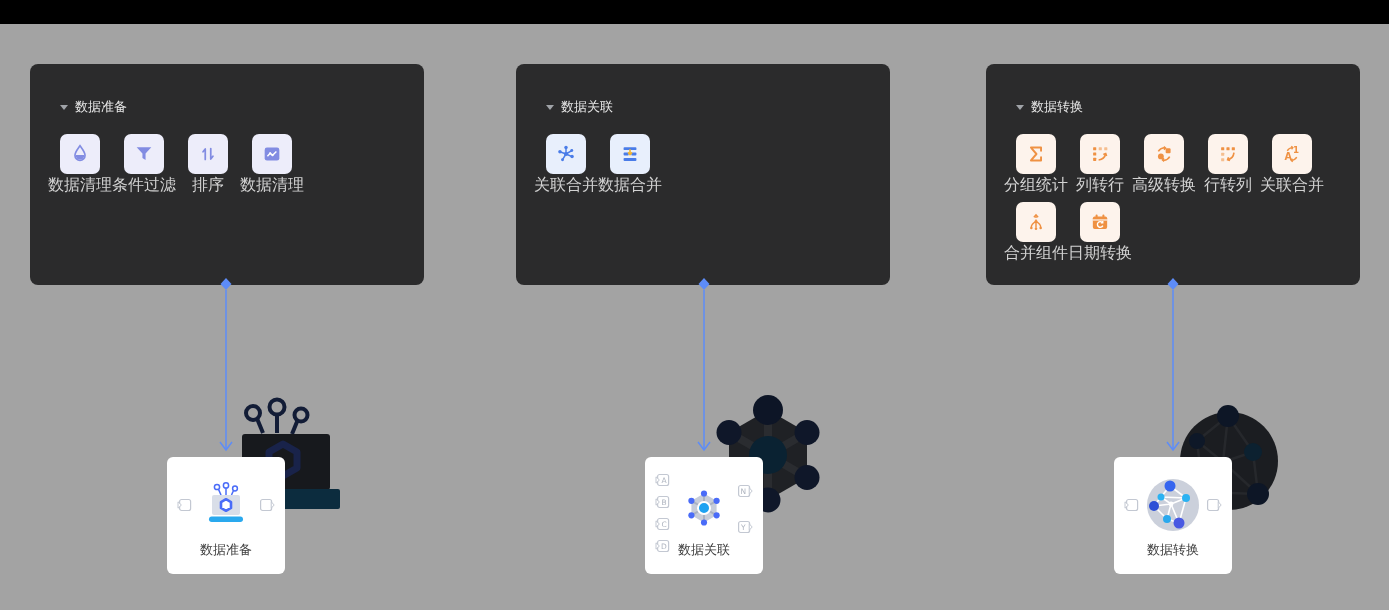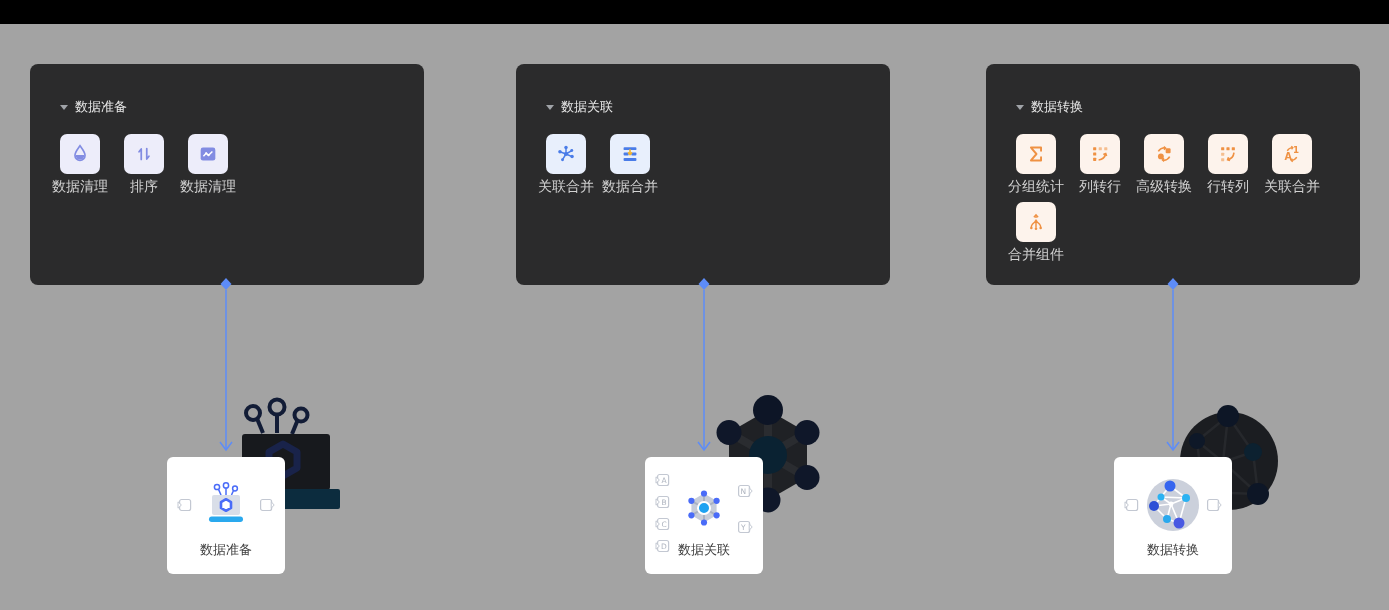--- a/index.html
+++ b/index.html
@@ -13,21 +13,21 @@
   .panel-1{left:516px;width:374px;}
   .panel-2{left:986px;width:374px;}
   .panel-header{display:flex;align-items:center;gap:7px;margin:0 0 18px 12px;
                 color:#e9e9e9;font-size:13px;cursor:pointer;}
   .caret{width:0;height:0;border-left:4.5px solid transparent;border-right:4.5px solid transparent;
          border-top:5.5px solid #a0a3a8;}
   .tools{display:flex;flex-wrap:wrap;}
   .tool{width:64px;display:flex;flex-direction:column;align-items:center;margin-bottom:7px;cursor:grab;}
   .tile{width:40px;height:40px;border-radius:7px;display:flex;align-items:center;justify-content:center;}
   .tile svg{display:block;}
-  .tool-label{margin-top:4px;font-size:14px;color:#d2d2d2;white-space:nowrap;line-height:17px;}
+  .tool-label{margin-top:4px;font-size:16px;color:#d2d2d2;white-space:nowrap;line-height:17px;font-family:Liberation Mono, monospace;}
 
   
   .arrow{position:absolute;top:253px;width:22px;height:182px;z-index:1;}
   .arrow-0{left:215px;} .arrow-1{left:693px;} .arrow-2{left:1162px;}
 
   
   .wm{position:absolute;z-index:0;}
   .wm-0{left:230px;top:372px;} .wm-1{left:705px;top:368px;} .wm-2{left:1168px;top:378px;}
 
   
@@ -94,20 +94,28 @@
             <svg width="22" height="22" viewBox="0 0 24 24">
               <path d="M12 3C9.2 7 6.5 9.8 6.5 13.5a5.5 5.5 0 0 0 11 0C17.5 9.8 14.8 7 12 3Z" fill="none" stroke="currentColor" stroke-width="1.8"></path>
               <path d="M7.2 13.2h9.6a4.8 4.8 0 0 1-9.6 0Z" fill="currentColor"></path>
             </svg>
           </div>
           <div class="tool-label">数据清理</div>
         </div>
         <div class="tool">
           <div class="tile" style="background: rgb(237, 237, 250); color: rgb(130, 140, 226);">
             <svg width="22" height="22" viewBox="0 0 24 24">
+              <path d="M4 4.5h16l-6.3 7v7l-3.4-2.1v-4.9Z" fill="currentColor"></path>
+            </svg>
+          </div>
+          <div class="tool-label">条件过滤</div>
+        </div>
+        <div class="tool">
+          <div class="tile" style="background: rgb(237, 237, 250); color: rgb(130, 140, 226);">
+            <svg width="22" height="22" viewBox="0 0 24 24">
               <g stroke="currentColor" stroke-width="1.9" fill="none" stroke-linecap="round" stroke-linejoin="round">
                 <path d="M9 18V6.5L6.6 9.6"></path>
                 <path d="M15 6v11.5l2.4-3.1"></path>
               </g>
             </svg>
           </div>
           <div class="tool-label">排序</div>
         </div>
         <div class="tool">
           <div class="tile" style="background: rgb(237, 237, 250); color: rgb(130, 140, 226);">
@@ -257,20 +265,35 @@
               </g>
               <g fill="currentColor">
                 <circle cx="12" cy="11.5" r="1.7"></circle>
                 <circle cx="6.9" cy="18.6" r="1.4"></circle>
                 <circle cx="12" cy="19.4" r="1.4"></circle>
                 <circle cx="17.1" cy="18.6" r="1.4"></circle>
               </g>
             </svg>
           </div>
           <div class="tool-label">合并组件</div>
+        </div>
+        <div class="tool">
+          <div class="tile" style="background: rgb(253, 243, 236); color: rgb(239, 145, 67);">
+            <svg width="22" height="22" viewBox="0 0 24 24">
+              <rect x="4.2" y="6" width="15.6" height="13.5" rx="2" fill="currentColor"></rect>
+              <rect x="7.2" y="3.8" width="2.2" height="4" rx="1" fill="currentColor"></rect>
+              <rect x="14.6" y="3.8" width="2.2" height="4" rx="1" fill="currentColor"></rect>
+              <path d="M4.2 9.8h15.6" stroke="#fff" stroke-width="1.2"></path>
+              <g stroke="#fff" stroke-width="1.5" fill="none">
+                <path d="M14.6 12.6a3.1 3.1 0 1 0 .5 3.4"></path>
+                <path d="M15 10.9v2.1h-2.1"></path>
+              </g>
+            </svg>
+          </div>
+          <div class="tool-label">日期转换</div>
         </div>
       </div>
   </section>
 
   <svg class="arrow arrow-0" viewBox="0 0 22 182">
     <polygon points="11,1 16.5,7 11,13 5.5,7" fill="#5d8cf8"></polygon>
     <line x1="11" y1="13" x2="11" y2="172" stroke="#5d8cf8" stroke-width="1.5"></line>
     <path d="M5 165 11 173 17 165" fill="none" stroke="#5d8cf8" stroke-width="1.5"></path>
   </svg>
   <svg class="arrow arrow-1" viewBox="0 0 22 182">

